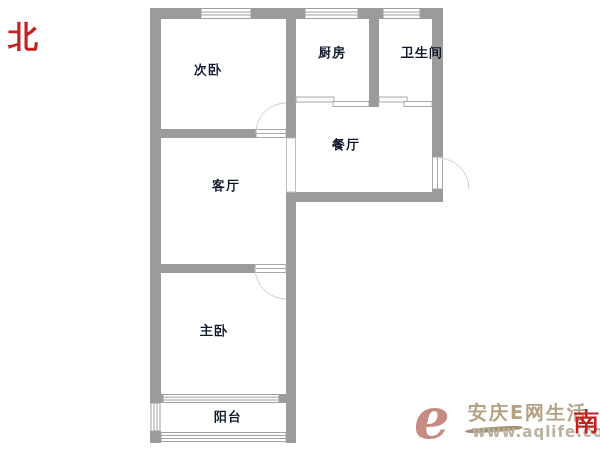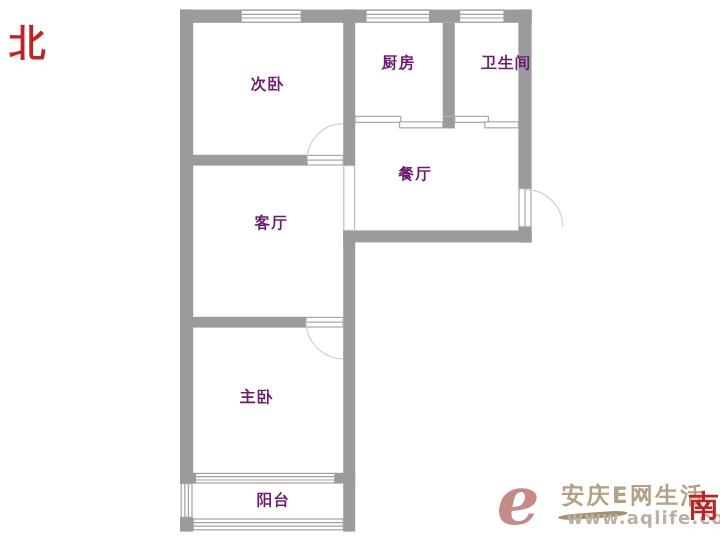--- a/index.html
+++ b/index.html
@@ -9,21 +9,21 @@
     background:#ffffff;
     overflow:hidden;
     font-family:"DejaVu Sans", sans-serif;
   }
   #plan-svg{position:absolute;left:0;top:0;}
   .room-label{
     position:absolute;
     transform:translate(-50%,-50%);
     font-size:13px;
     font-weight:bold;
-    color:#701a75;
+    color:#0f172a;
     letter-spacing:1px;
     white-space:nowrap;
   }
   .compass{
     position:absolute;
     font-family:"DejaVu Serif", serif;
     font-weight:bold;
     color:#c32222;
     line-height:1;
     white-space:nowrap;
@@ -138,21 +138,21 @@
 
     <rect x="286.5" y="138" width="9" height="54" fill="#ffffff" stroke="#bdbdbd" stroke-width="1"></rect>
 
     <g fill="none" stroke-width="1" stroke="#cfcfcf">
       <path d="M256,133 A30,30 0 0 1 286,103"></path>
       <path d="M255,268 A31,31 0 0 0 286,299"></path>
       <path d="M438,158 A31,31 0 0 1 469,189"></path>
     </g>
   </svg>
 
-  <div class="room-label" style="left:223px;top:70px">次卧</div>
+  <div class="room-label" style="left:208px;top:70px">次卧</div>
   <div class="room-label" style="left:332px;top:53px">厨房</div>
   <div class="room-label" style="left:422px;top:53px">卫生间</div>
   <div class="room-label" style="left:346px;top:145px">餐厅</div>
   <div class="room-label" style="left:226px;top:186px">客厅</div>
   <div class="room-label" style="left:214px;top:331px">主卧</div>
   <div class="room-label" style="left:228px;top:417px">阳台</div>
 
   <div class="compass" id="compass-north">北</div>
   <div class="compass" id="compass-south">南</div>
 

